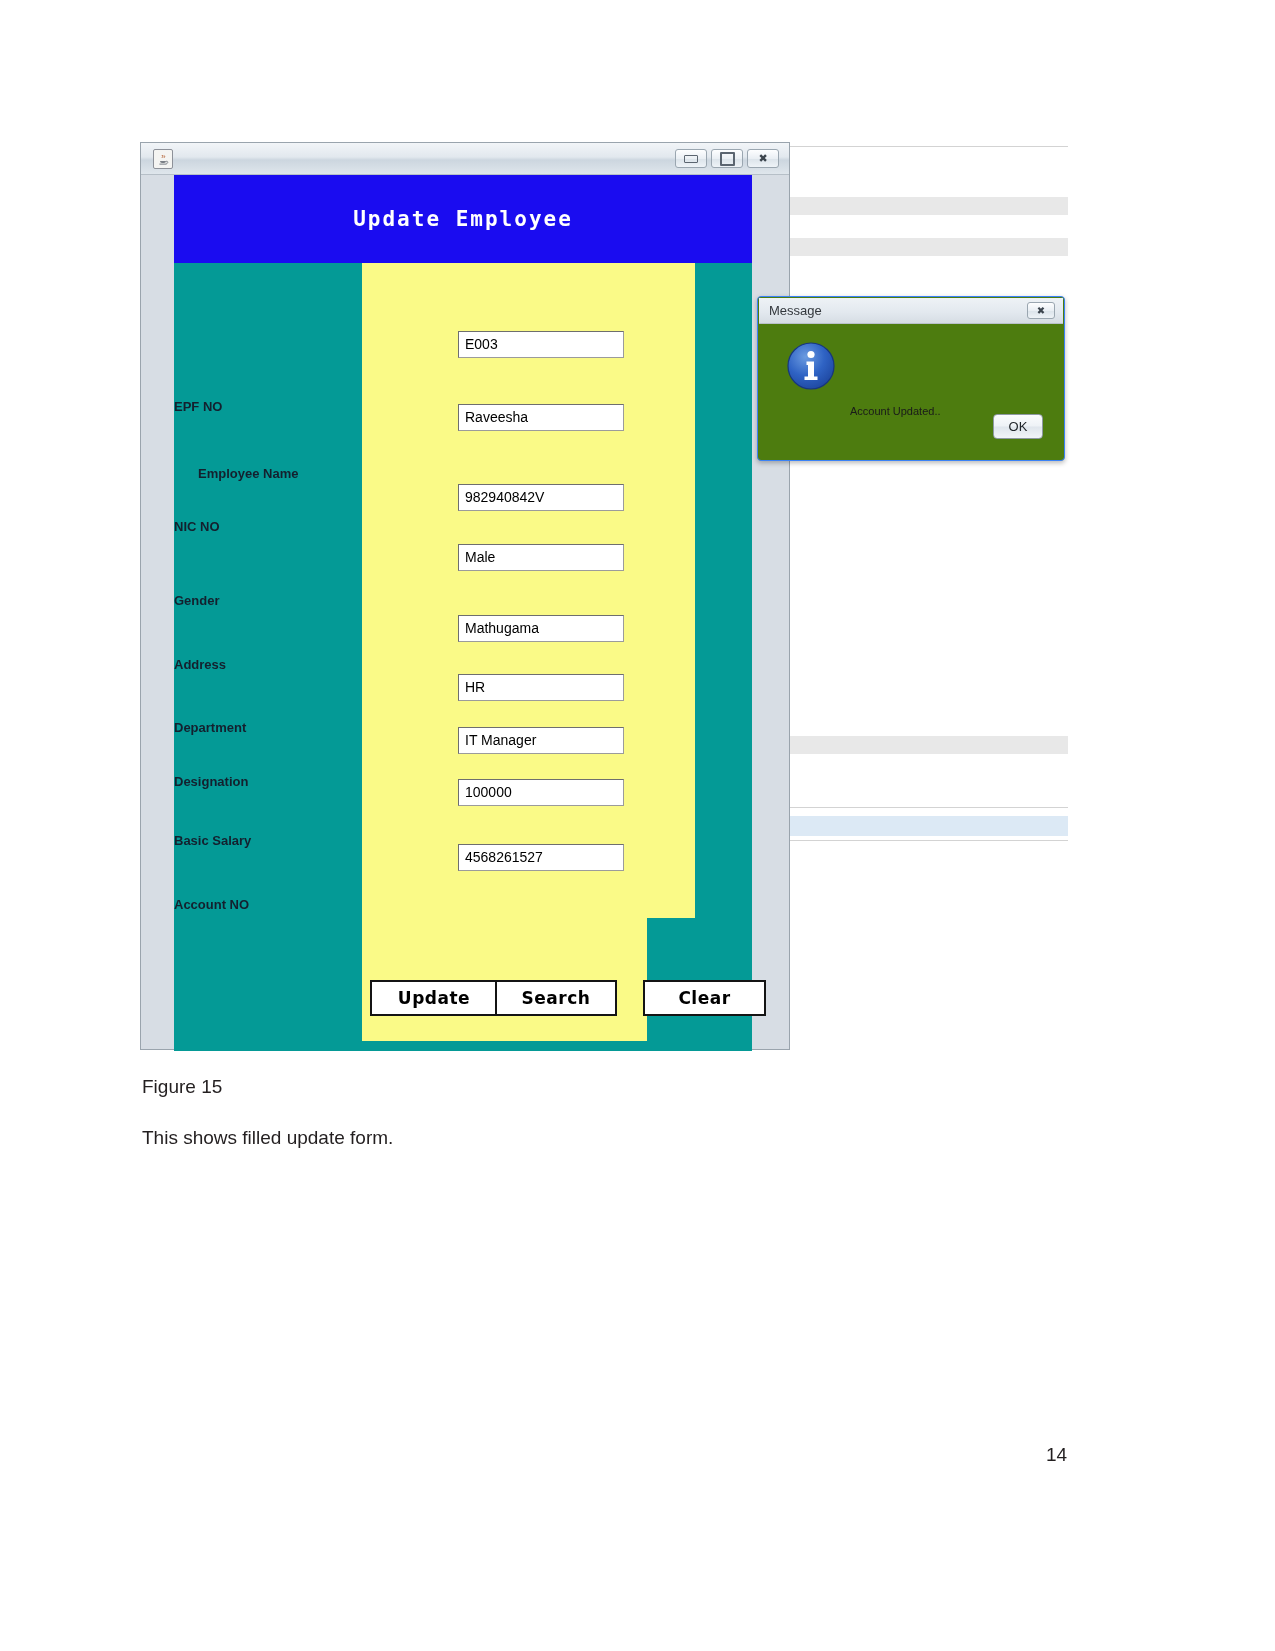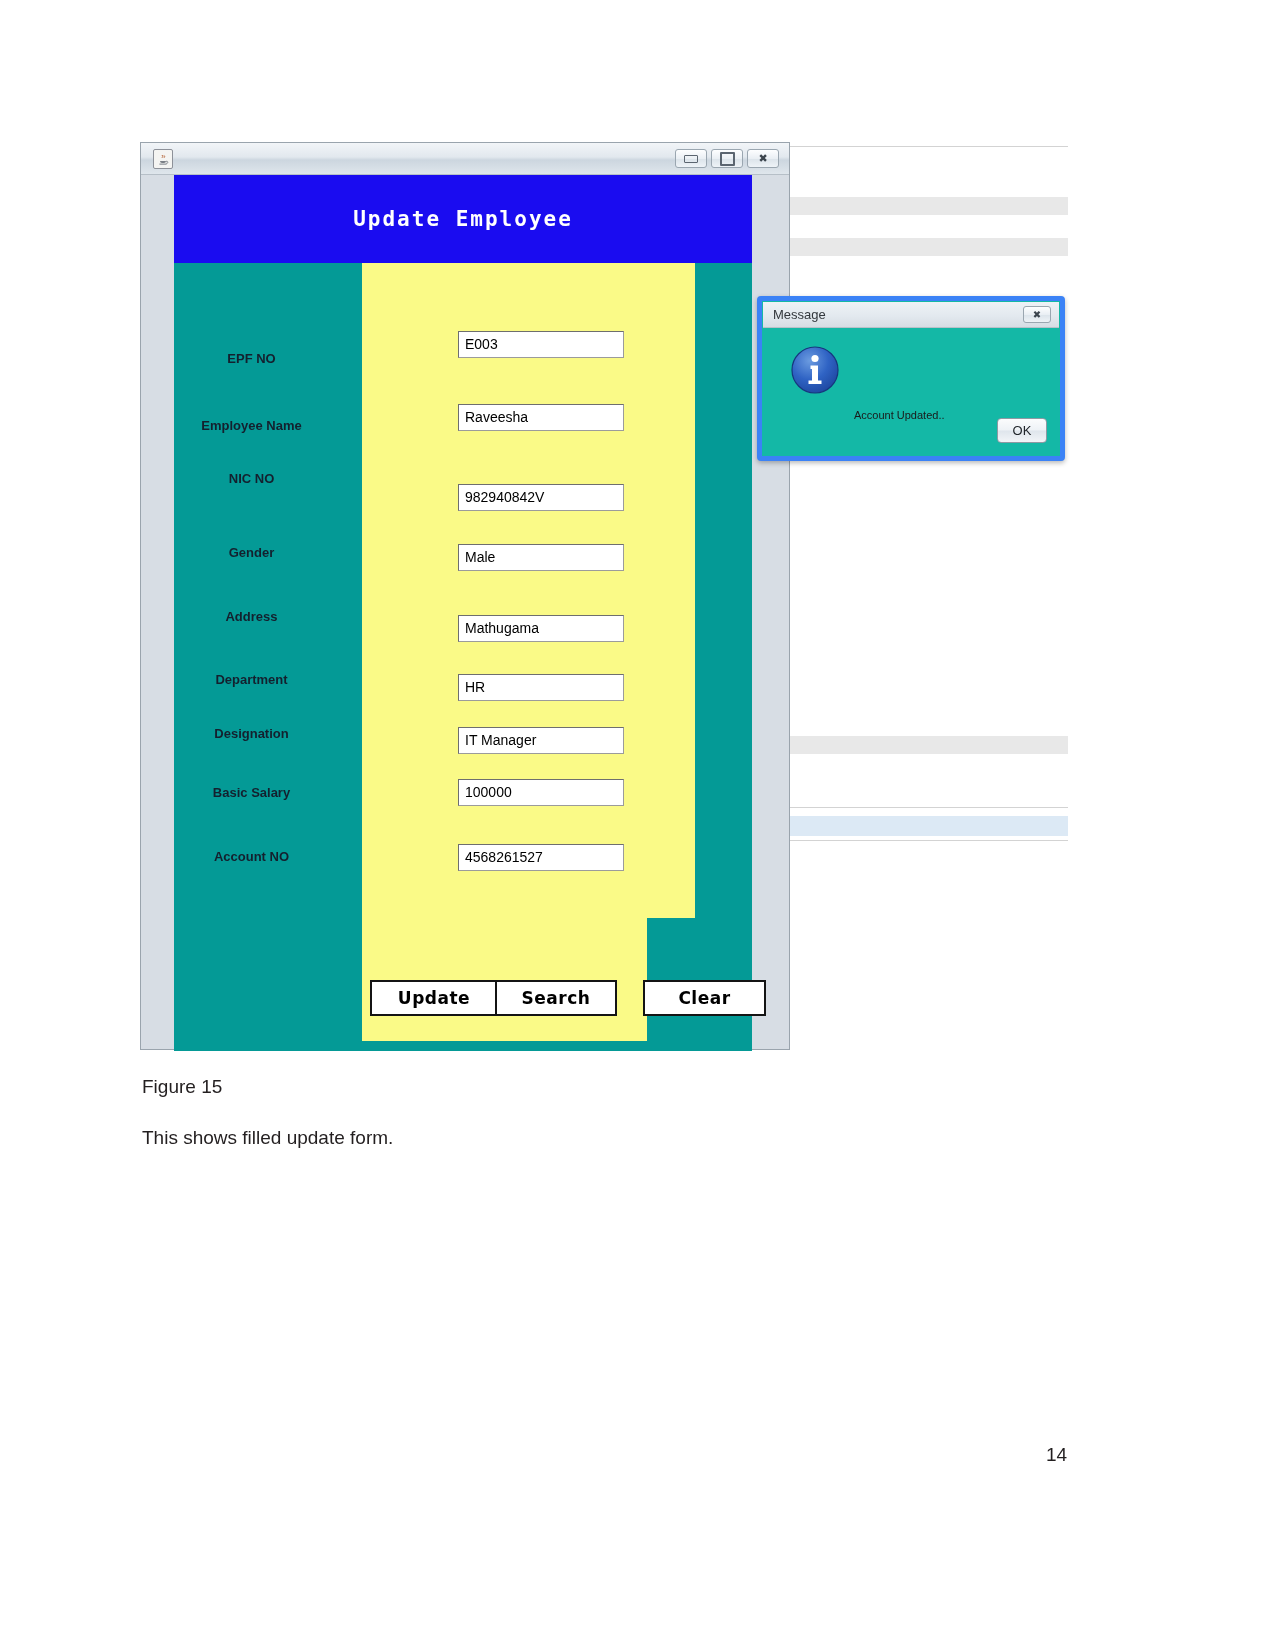--- a/index.html
+++ b/index.html
@@ -132,25 +132,26 @@
     position: absolute;
     left: 0;
     top: 88px;
     width: 155px;
     height: 788px;
     background: #049a96;
   }
   .field-label {
     position: absolute;
     width: 155px;
-    text-align: center;
+    text-align: left;
     color: #14202e;
     font-family: "Liberation Sans", sans-serif;
     font-size: 13px;
     font-weight: bold;
+    margin-top: 48px;
   }
   #field-panel {
     position: absolute;
     left: 188px;
     top: 88px;
     width: 333px;
     height: 655px;
     background: #fafa87;
   }
   #panel-filler-left {
@@ -223,22 +224,22 @@
   #btn-search { left: 133px; width: 122px; }
   #btn-clear  { left: 281px; width: 123px; }
 
   
   #message-dialog {
     position: absolute;
     left: 757px;
     top: 296px;
     width: 308px;
     height: 165px;
-    background: #14b8a6;
-    border: 5px solid #3b82f6;
+    background: #4d7c0f;
+    border: 1px solid #3b82f6;
     border-radius: 4px;
     box-sizing: border-box;
     box-shadow: 0 2px 5px rgba(0,0,0,0.28);
   }
   #dialog-title-bar {
     position: absolute;
     left: 1px; top: 1px;
     width: calc(100% - 2px);
     height: 26px;
     background: linear-gradient(to bottom, #eef2f6 0%, #e3e9ef 55%, #d6dde4 100%);
@@ -373,21 +374,21 @@
     <div id="form-header">
       <span id="form-title">Update Employee</span>
     </div>
 
     <div id="label-column"></div>
     <div id="panel-filler-left"></div>
     <div id="panel-filler-right"></div>
     <div id="panel-filler-bottom"></div>
 
     <div class="field-label" style="top:176px;">EPF NO</div>
-    <div class="field-label" style="top:243px;">Employee Name</div>
+    <div class="field-label" style="top:243px;padding-left:24px;">Employee Name</div>
     <div class="field-label" style="top:296px;">NIC NO</div>
     <div class="field-label" style="top:370px;">Gender</div>
     <div class="field-label" style="top:434px;">Address</div>
     <div class="field-label" style="top:497px;">Department</div>
     <div class="field-label" style="top:551px;">Designation</div>
     <div class="field-label" style="top:610px;">Basic Salary</div>
     <div class="field-label" style="top:674px;">Account NO</div>
 
     <div id="field-panel">
       <div class="text-field" style="top:68px;">E003</div>

